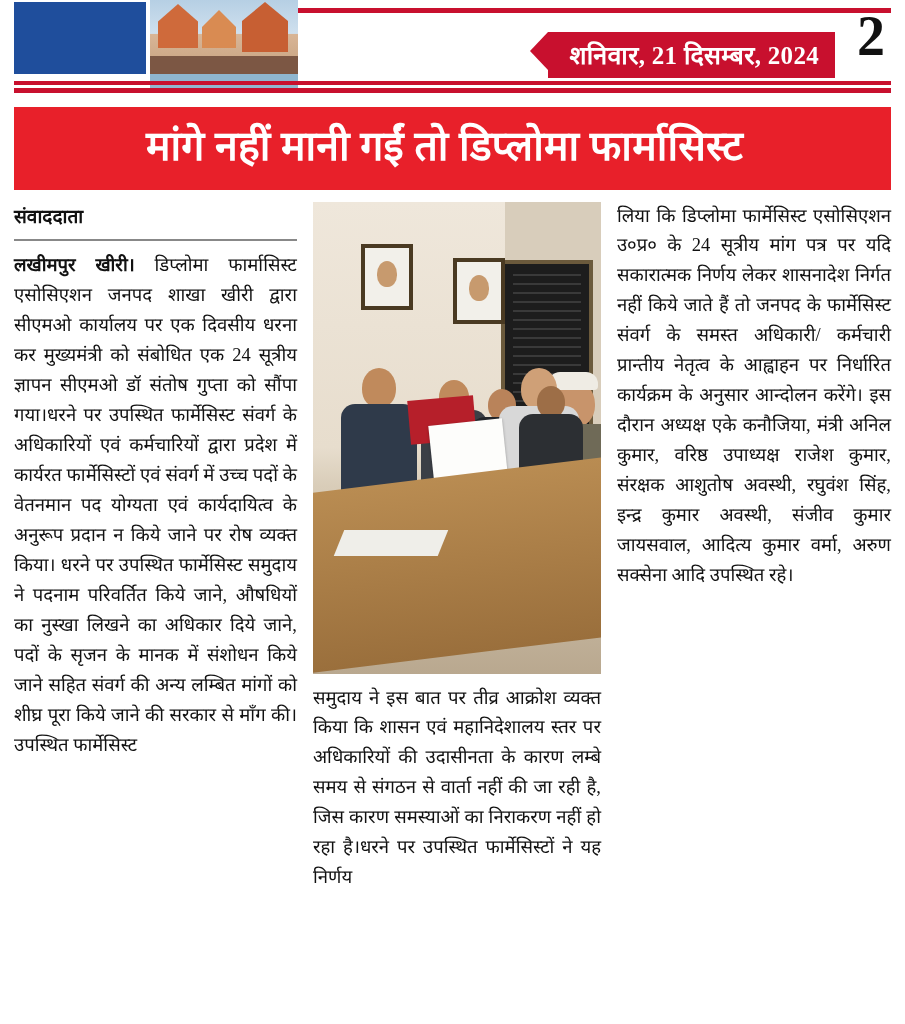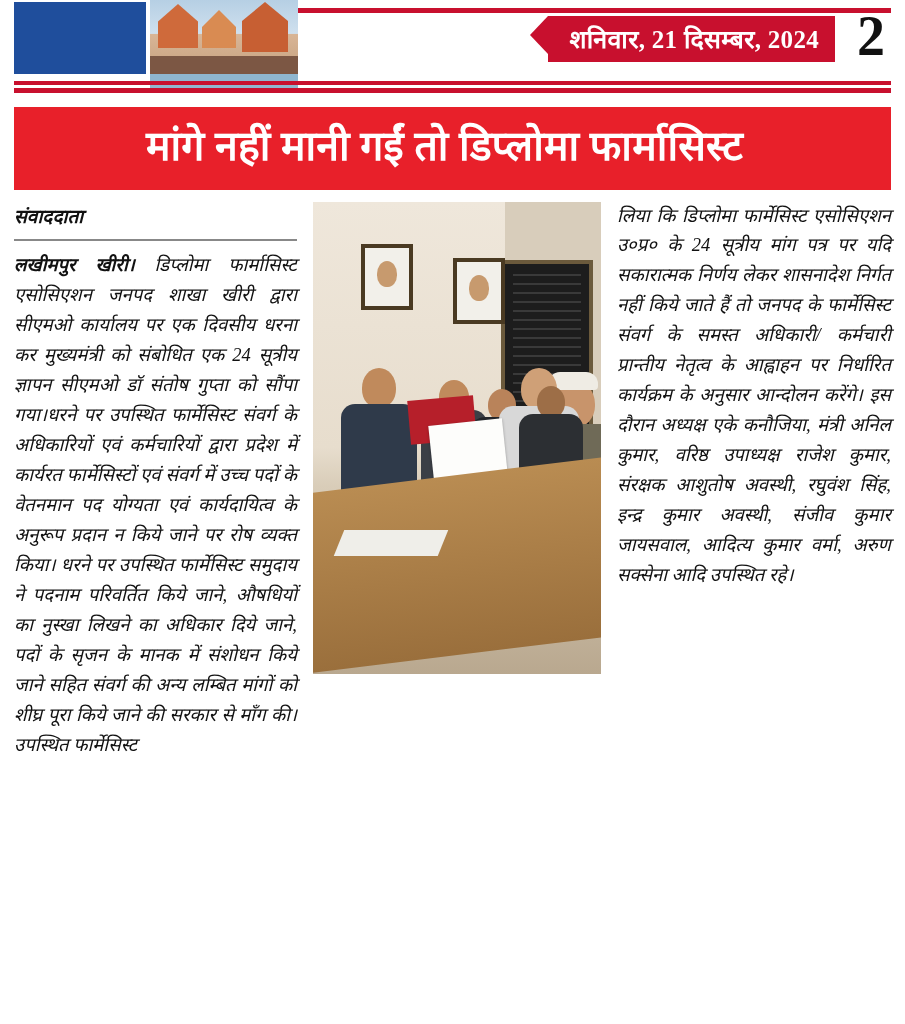--- a/index.html
+++ b/index.html
@@ -92,21 +92,21 @@
   }
   .masthead-rule-bot2 {
     position: absolute;
     left: 0; right: 0; bottom: 0px;
     height: 2px;
     background: #c8102e;
   }
   .date-wrap {
     position: absolute;
     right: 56px;
-    top: 16px;
+    top: 32px;
     display: flex;
     align-items: flex-end;
   }
   .date-ribbon {
     position: relative;
     background: #c8102e;
     color: #fff;
     font-family: "Liberation Serif", serif;
     font-weight: bold;
     font-size: 25px;
@@ -155,21 +155,20 @@
     display: flex;
     gap: 16px;
     height: 740px;
   }
   .col {
     font-family: "Liberation Serif", serif;
     font-size: 18.5px;
     line-height: 1.62;
     text-align: justify;
     color: #111;
-    font-style: italic;
   }
   .col-left { width: 286px; }
   .col-mid { width: 288px; position: relative; }
   .col-right { width: 277px; }
 
   .byline {
     font-family: "Liberation Serif", serif;
     font-weight: bold;
     font-size: 19px;
     color: #111;
@@ -340,20 +339,21 @@
           </div>
         <div class="ph-person p5">
             <div class="head"></div>
             <div class="body"></div>
           </div>
         <div class="ph-folder"></div>
         <div class="ph-paper"></div>
         <div class="ph-desk"></div>
         <div class="ph-papers-desk"></div>
       </div>
+      <div>समुदाय ने इस बात पर तीव्र आक्रोश व्यक्त किया कि शासन एवं महानिदेशालय स्तर पर अधिकारियों की उदासीनता के कारण लम्बे समय से संगठन से वार्ता नहीं की जा रही है, जिस कारण समस्याओं का निराकरण नहीं हो रहा है।धरने पर उपस्थित फार्मेसिस्टों ने यह निर्णय</div>
     </div>
 
     <div class="col col-right">
       <div>लिया कि डिप्लोमा फार्मेसिस्ट एसोसिएशन उ०प्र० के 24 सूत्रीय मांग पत्र पर यदि सकारात्मक निर्णय लेकर शासनादेश निर्गत नहीं किये जाते हैं तो जनपद के फार्मेसिस्ट संवर्ग के समस्त अधिकारी/ कर्मचारी प्रान्तीय नेतृत्व के आह्वाहन पर निर्धारित कार्यक्रम के अनुसार आन्दोलन करेंगे। इस दौरान अध्यक्ष एके कनौजिया, मंत्री अनिल कुमार, वरिष्ठ उपाध्यक्ष राजेश कुमार, संरक्षक आशुतोष अवस्थी, रघुवंश सिंह, इन्द्र कुमार अवस्थी, संजीव कुमार जायसवाल, आदित्य कुमार वर्मा, अरुण सक्सेना आदि उपस्थित रहे।</div>
     </div>
 
   </div>
 </div>
 
 </body></html>

